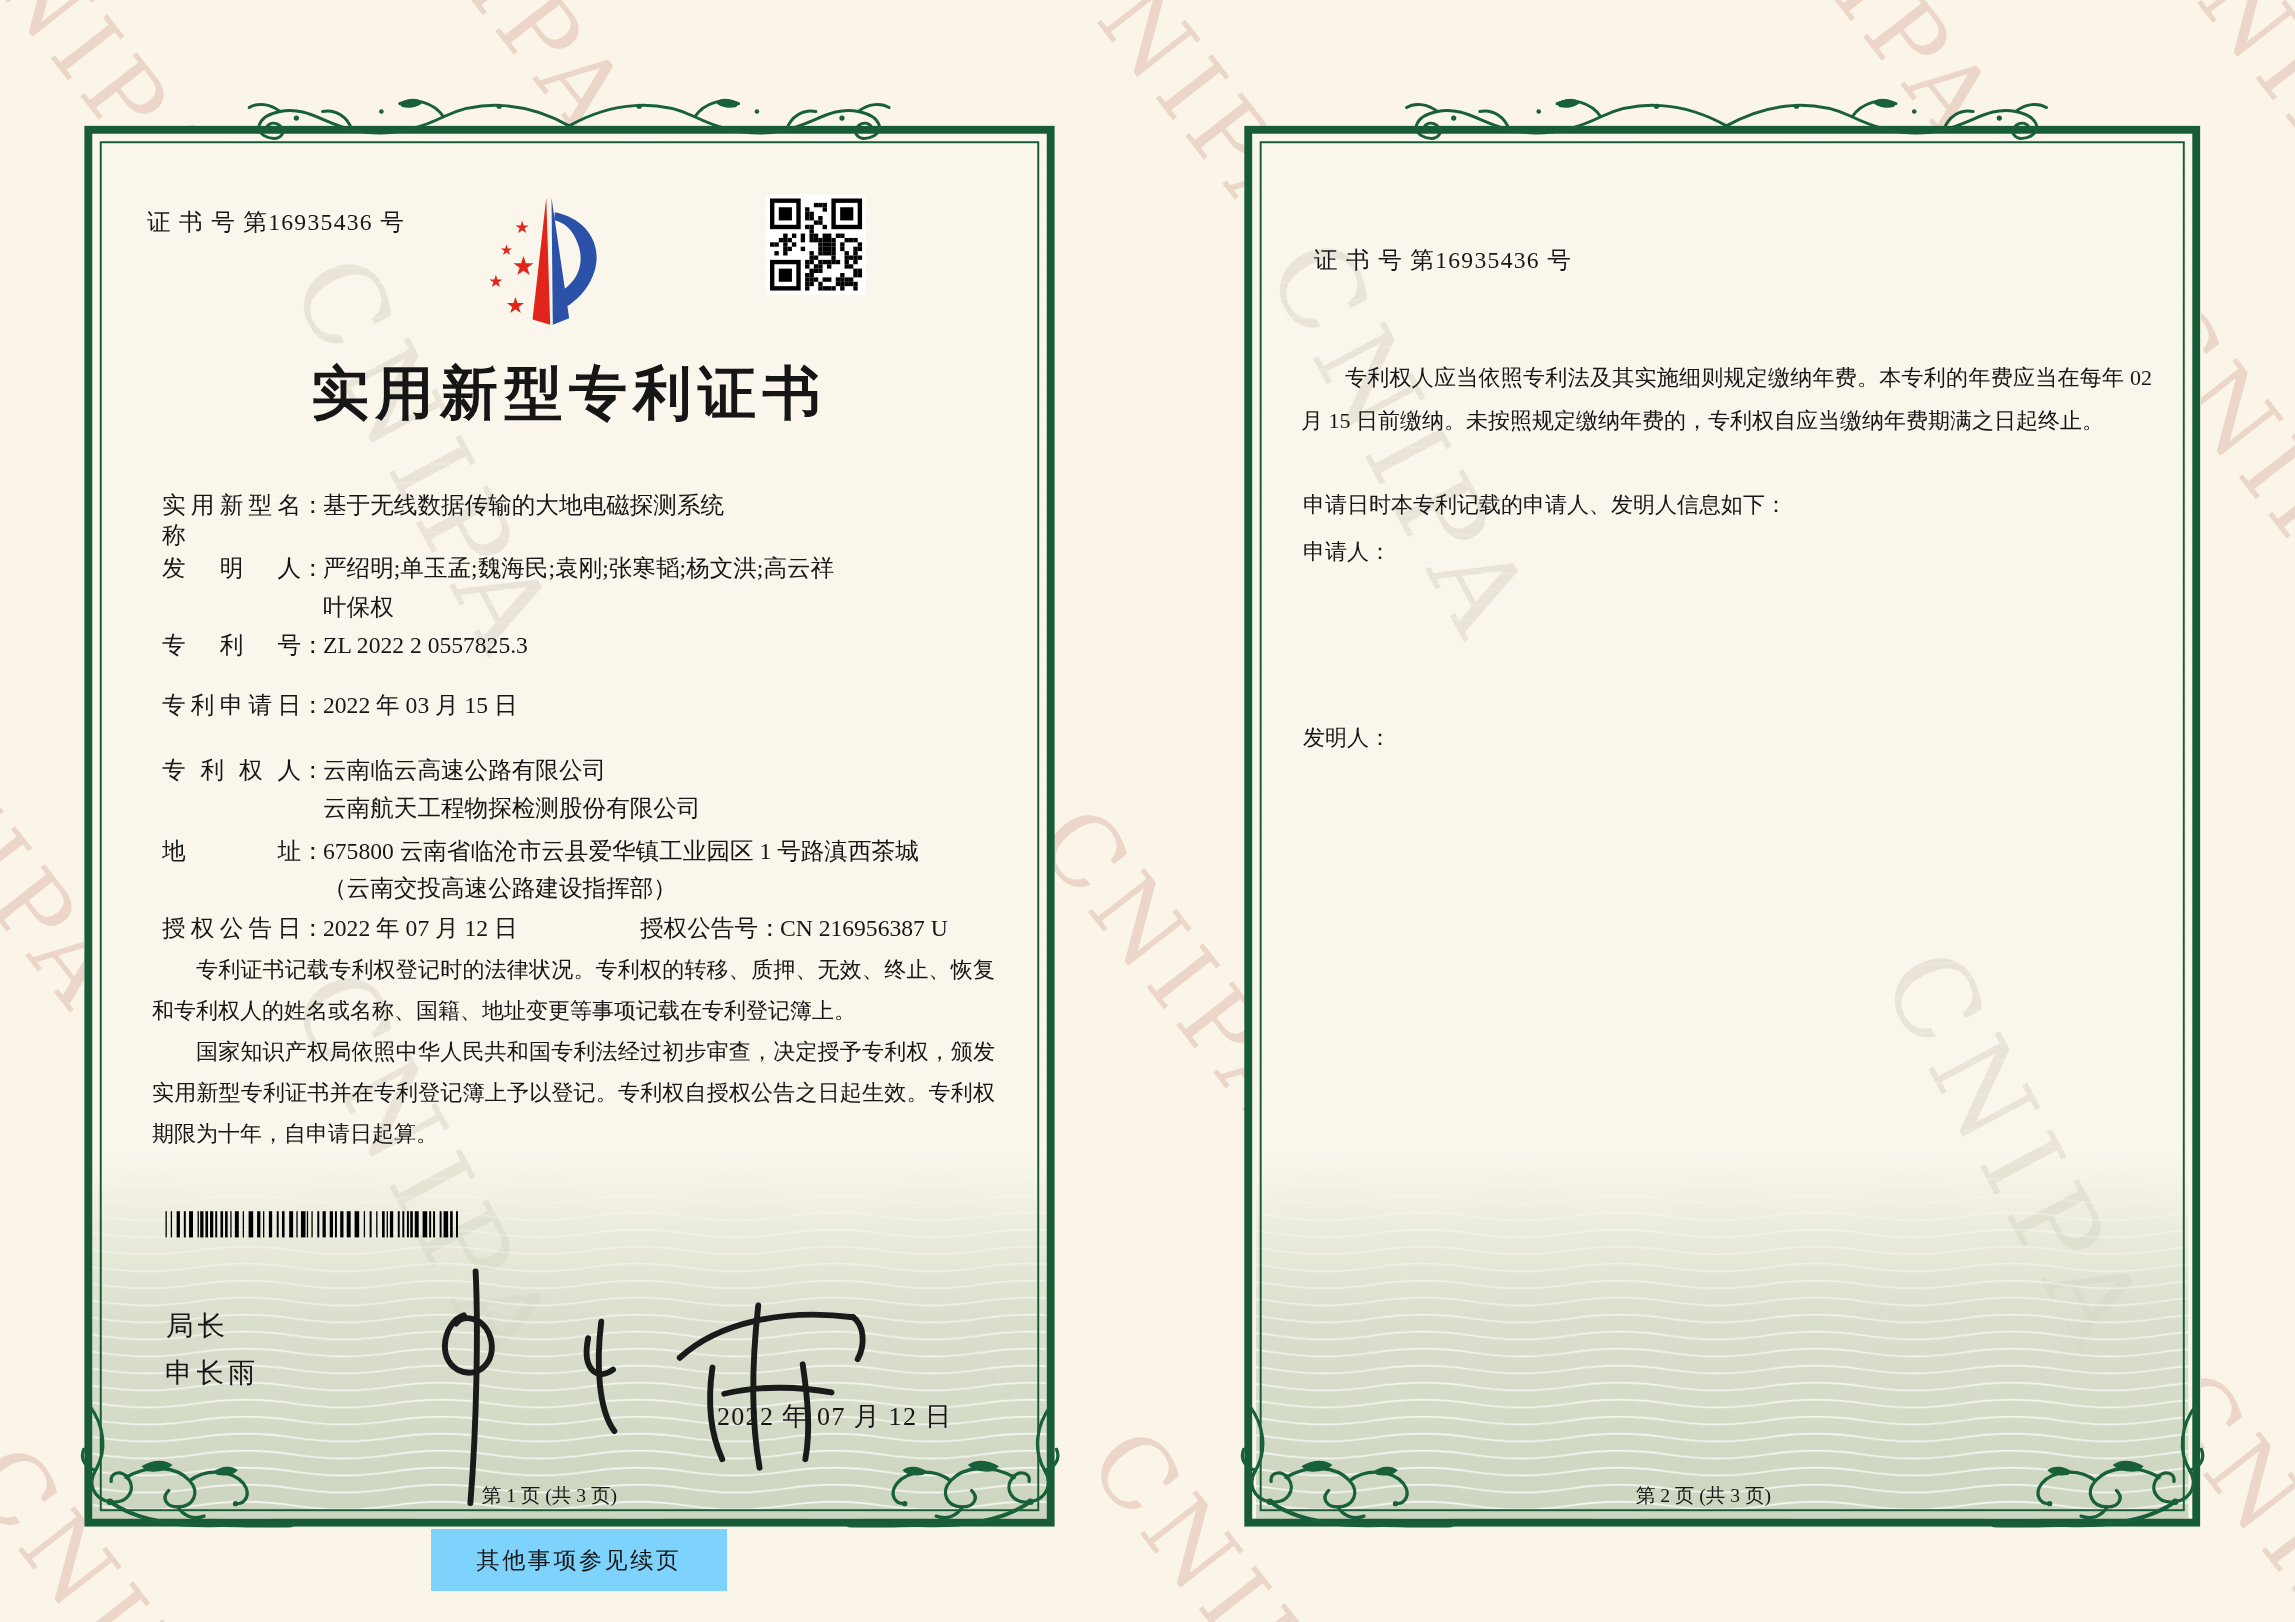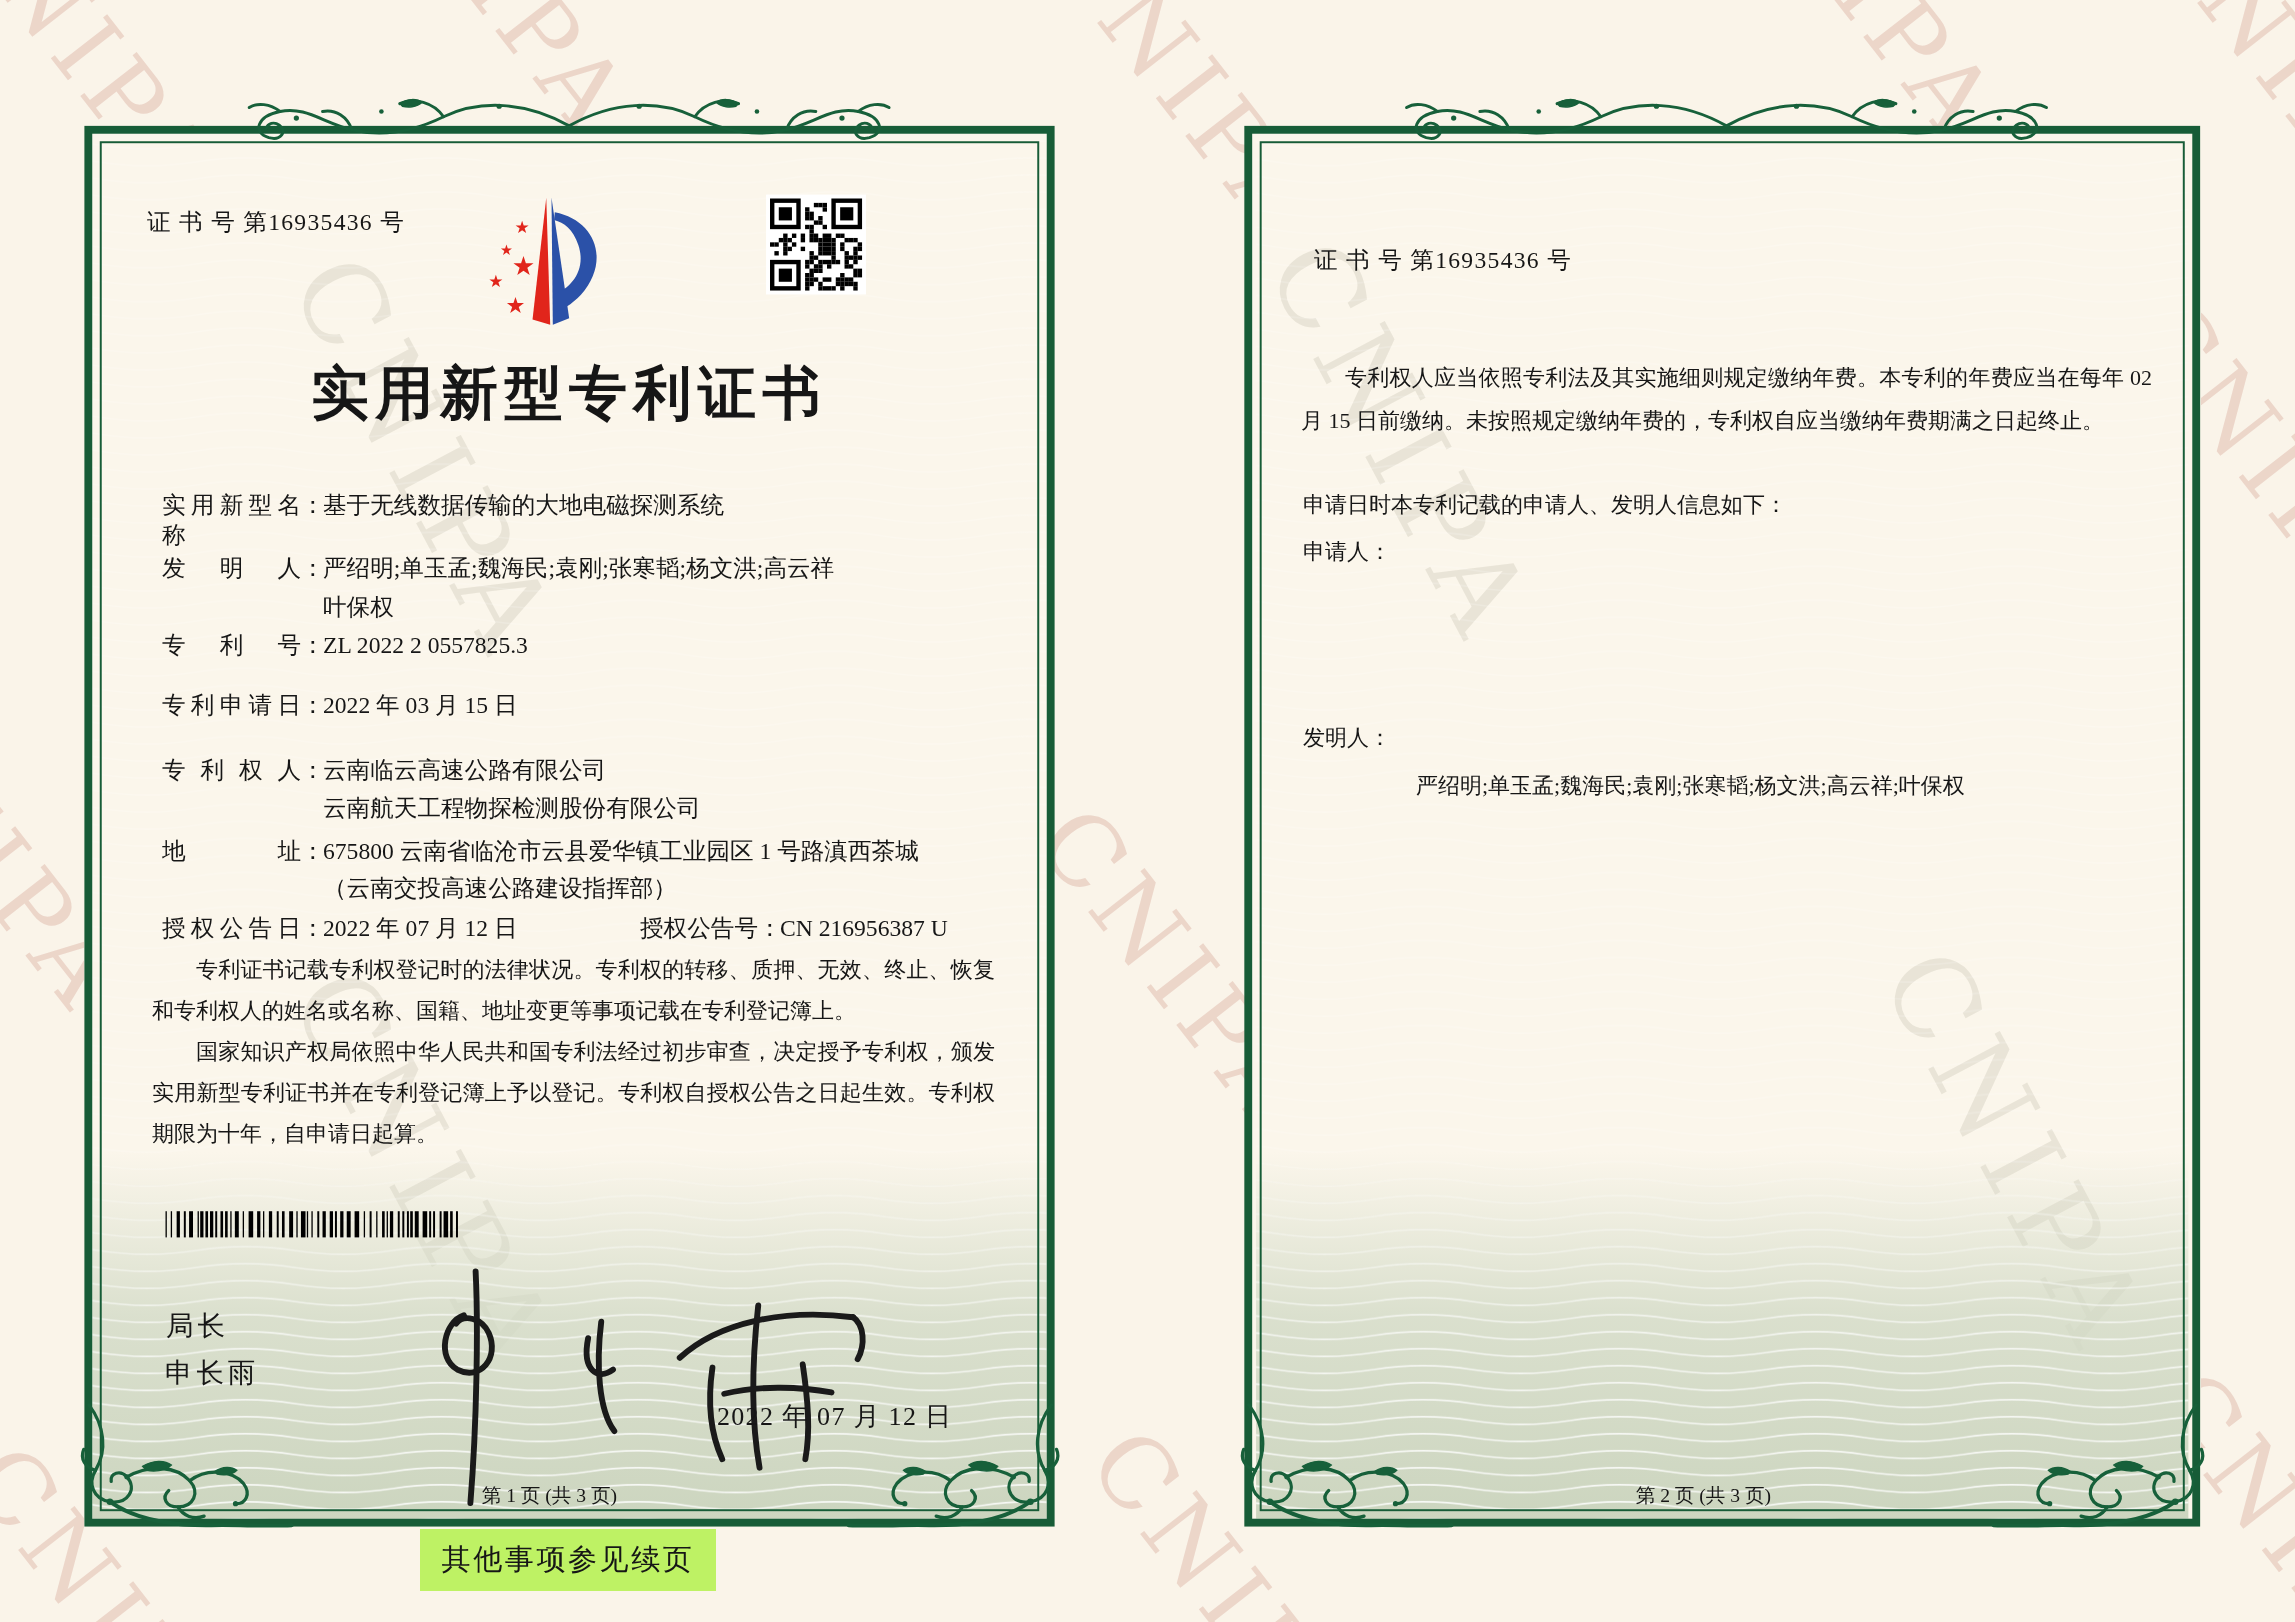--- a/index.html
+++ b/index.html
@@ -25,23 +25,23 @@
   .colon{display:inline-block;width:22px;}
   .val{white-space:nowrap;}
   .cont-line{font-size:23.6px;line-height:30px;white-space:nowrap;}
   .paras{font-size:22px;line-height:41px;text-align:justify;}
   .paras p{margin:0;text-indent:2em;}
   .fee{font-size:22px;line-height:43px;text-align:justify;text-indent:2em;}
   .plain{font-size:22px;line-height:30px;}
   .sign-label{font-family:"Liberation Sans","DejaVu Sans",sans-serif;font-size:27.5px;letter-spacing:3.9px;}
   .issue-date{font-size:26px;letter-spacing:1.3px;}
   .footer{left:0;right:0;text-align:center;font-size:19.6px;transform:translateX(-19.6px);}
-  .cont-box{position:absolute;left:420px;top:1529px;width:296px;height:62px;background:#bef264;
+  .cont-box{position:absolute;left:431px;top:1529px;width:296px;height:62px;background:#7dd3fc;
             z-index:4;display:flex;align-items:center;justify-content:center;
-            font-size:29px;letter-spacing:2.6px;}
+            font-size:23px;letter-spacing:2.6px;}
 </style>
 </head>
 <body>
 
 <div class="sheet">
 
   <div class="wm wm-pink" style="left:79px;top:39px;transform:translate(-50%,-50%) rotate(52deg);">CNIPA</div>
   <div class="wm wm-pink" style="left:494px;top:-26px;transform:translate(-50%,-50%) rotate(52deg);">CNIPA</div>
   <div class="wm wm-pink" style="left:1184px;top:79px;transform:translate(-50%,-50%) rotate(52deg);">CNIPA</div>
   <div class="wm wm-pink" style="left:1862px;top:-19.6px;transform:translate(-50%,-50%) rotate(52deg);">CNIPA</div>
@@ -123,21 +123,20 @@
     <div class="wm wm-gray" style="left:771px;top:1026px;transform:translate(-50%,-50%) rotate(62deg);">CNIPA</div>
 
     <div class="txt cert-no" style="left:69px;top:118px;">证 书 号 第16935436 号</div>
 
     <div class="txt fee" style="left:56px;top:230px;width:851px;">专利权人应当依照专利法及其实施细则规定缴纳年费。本专利的年费应当在每年 02 月 15 日前缴纳。未按照规定缴纳年费的，专利权自应当缴纳年费期满之日起终止。</div>
 
     <div class="txt plain" style="left:58px;top:364px;">申请日时本专利记载的申请人、发明人信息如下：</div>
     <div class="txt plain" style="left:58px;top:411px;">申请人：</div>
 
     <div class="txt plain" style="left:58px;top:597px;">发明人：</div>
-    <div class="txt plain" style="left:171px;top:645px;">严绍明;单玉孟;魏海民;袁刚;张寒韬;杨文洪;高云祥;叶保权</div>
 
     <div class="txt footer" style="top:1356px;">第 2 页 (共 3 页)</div>
   </section>
 
   <div class="cont-box">其他事项参见续页</div>
 
   <svg class="decor" width="2295" height="1623" viewBox="0 0 3508 2480">
     <defs>
       <pattern id="wv" width="300" height="26" patternUnits="userSpaceOnUse">
         <path d="M0,13 Q75,1 150,13 T300,13" fill="none" stroke="#ffffff" stroke-width="2.4"></path>

